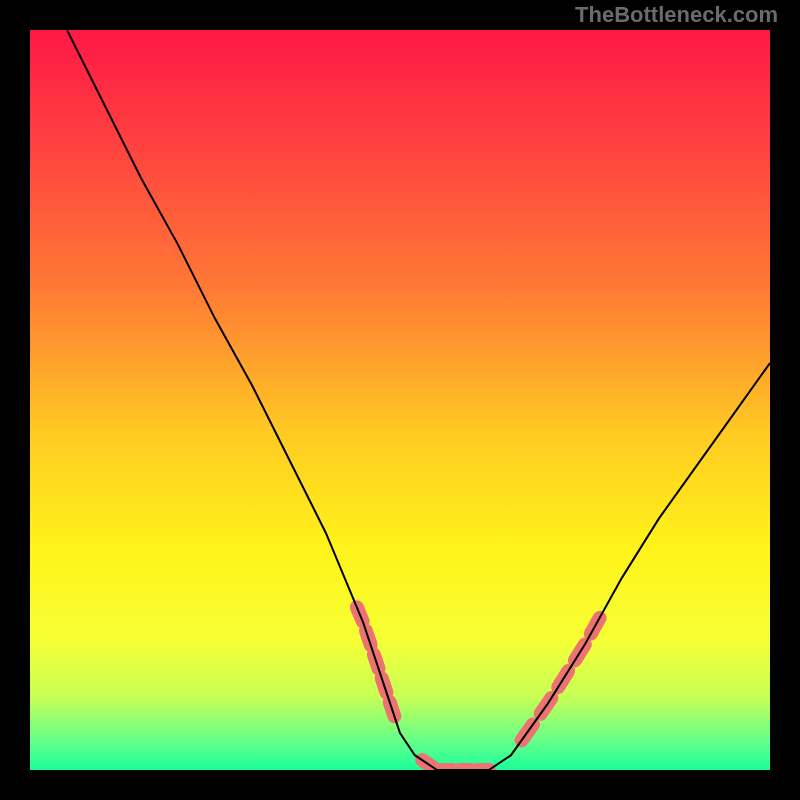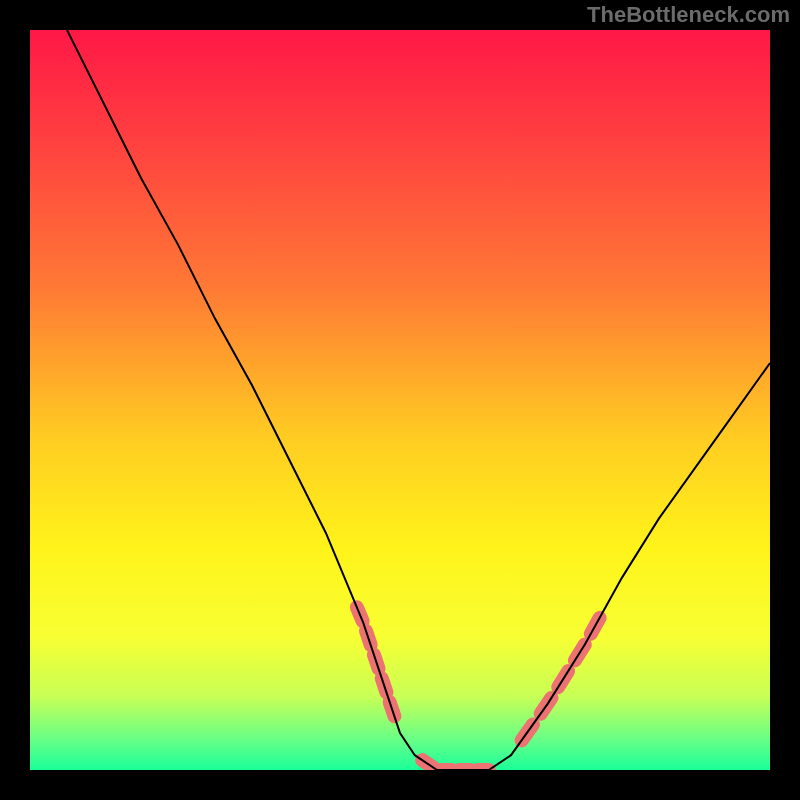--- a/index.html
+++ b/index.html
@@ -11,21 +11,21 @@
     overflow: hidden;
   }
   .container {
     position: relative;
     width: 800px;
     height: 800px;
   }
   .watermark {
     position: absolute;
     top: 2px;
-    right: 10px;
+    right: 22px;
     font-family: Arial, Helvetica, sans-serif;
     font-size: 22px;
     font-weight: bold;
     color: #6b6b6b;
     z-index: 10;
   }
   .plot-area {
     position: absolute;
     left: 30px;
     top: 30px;

